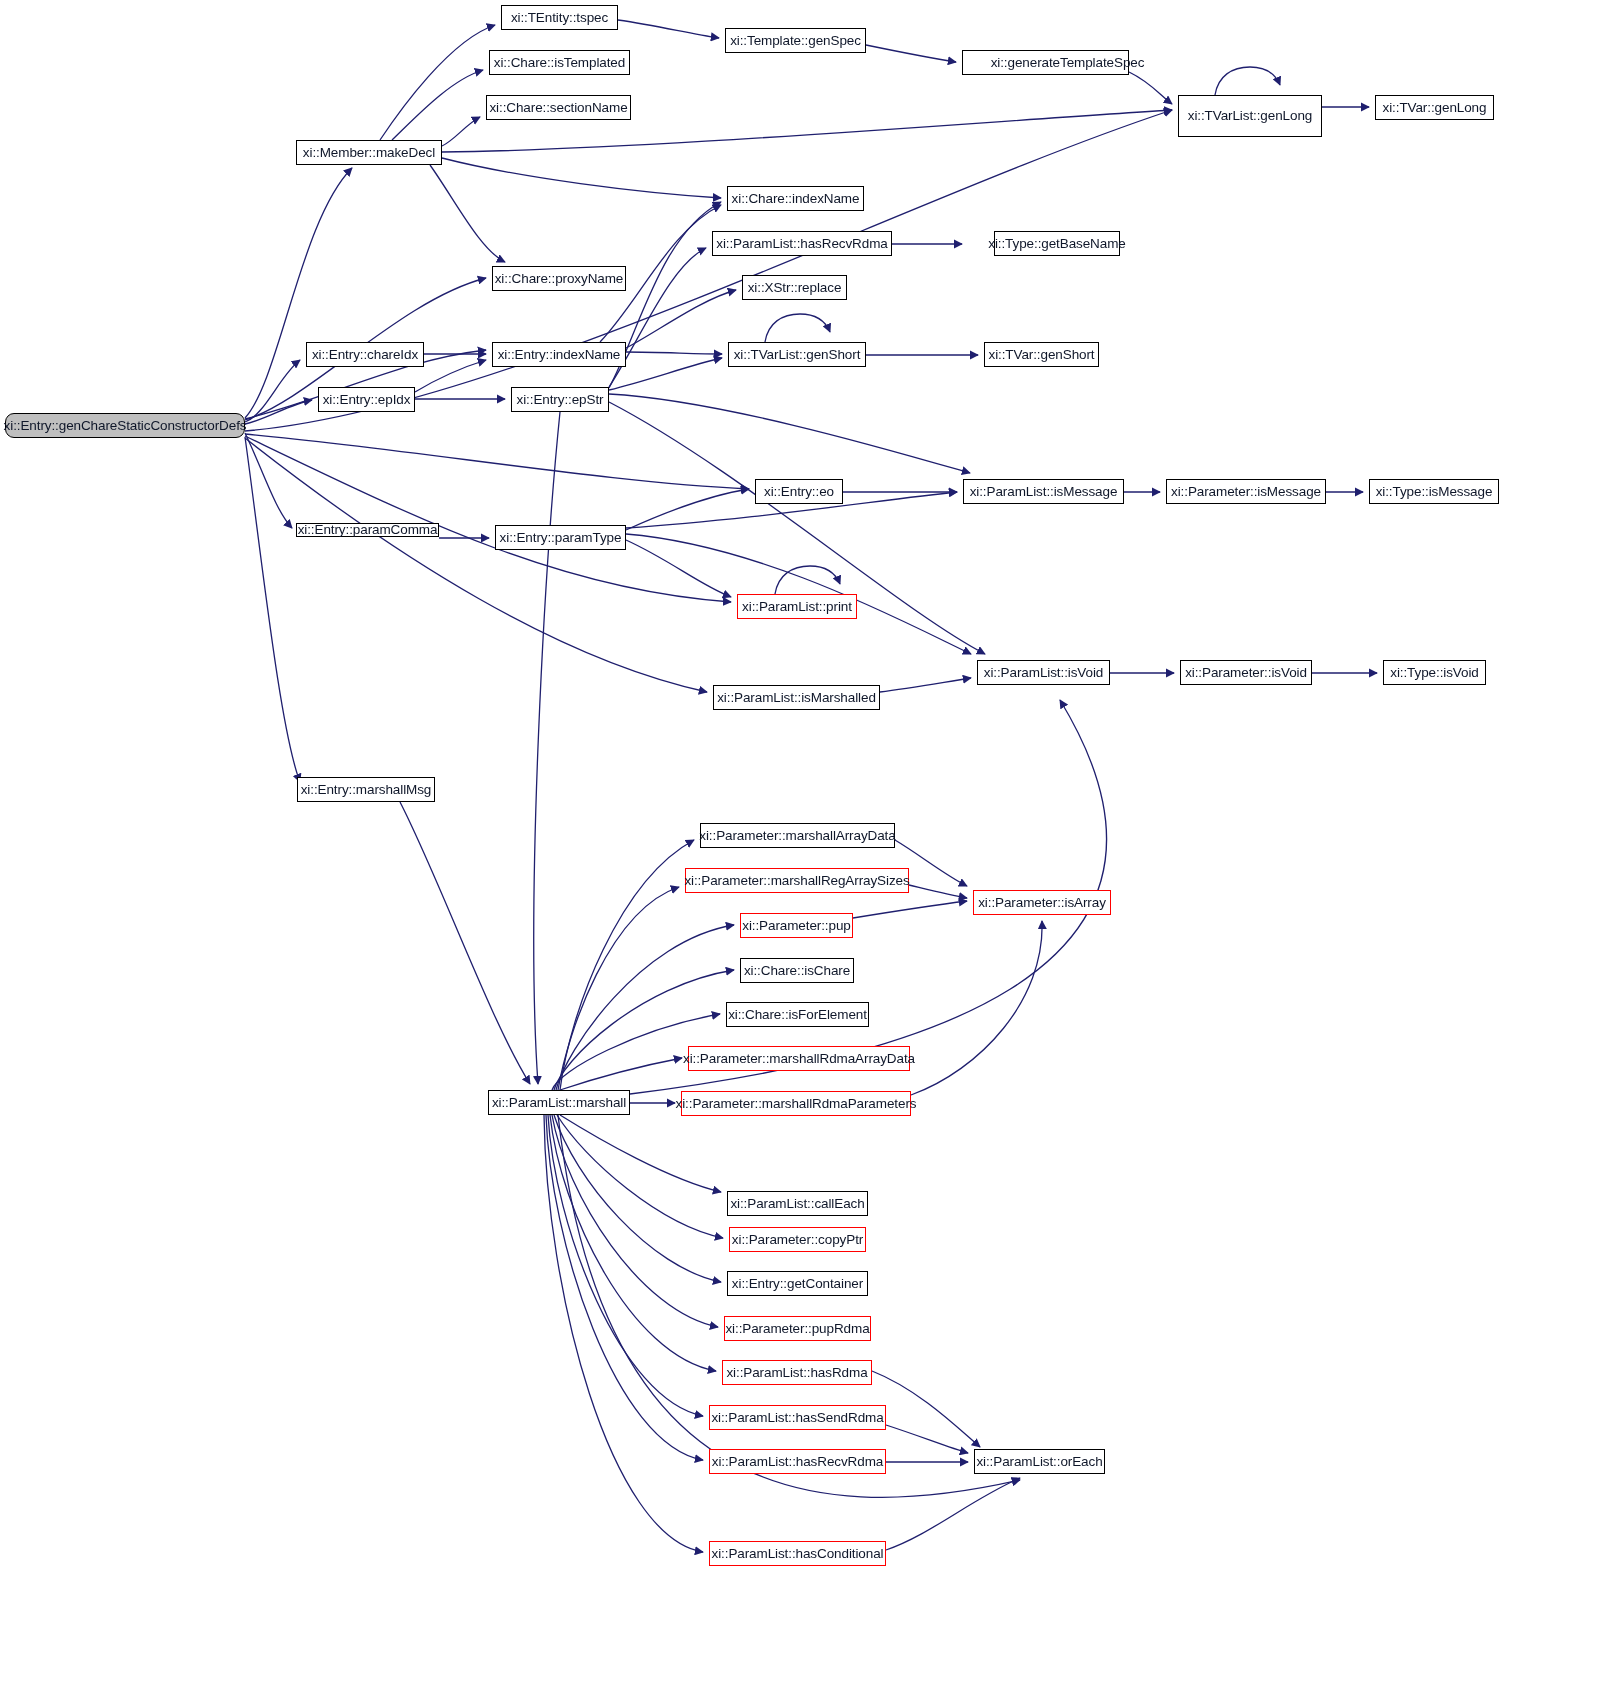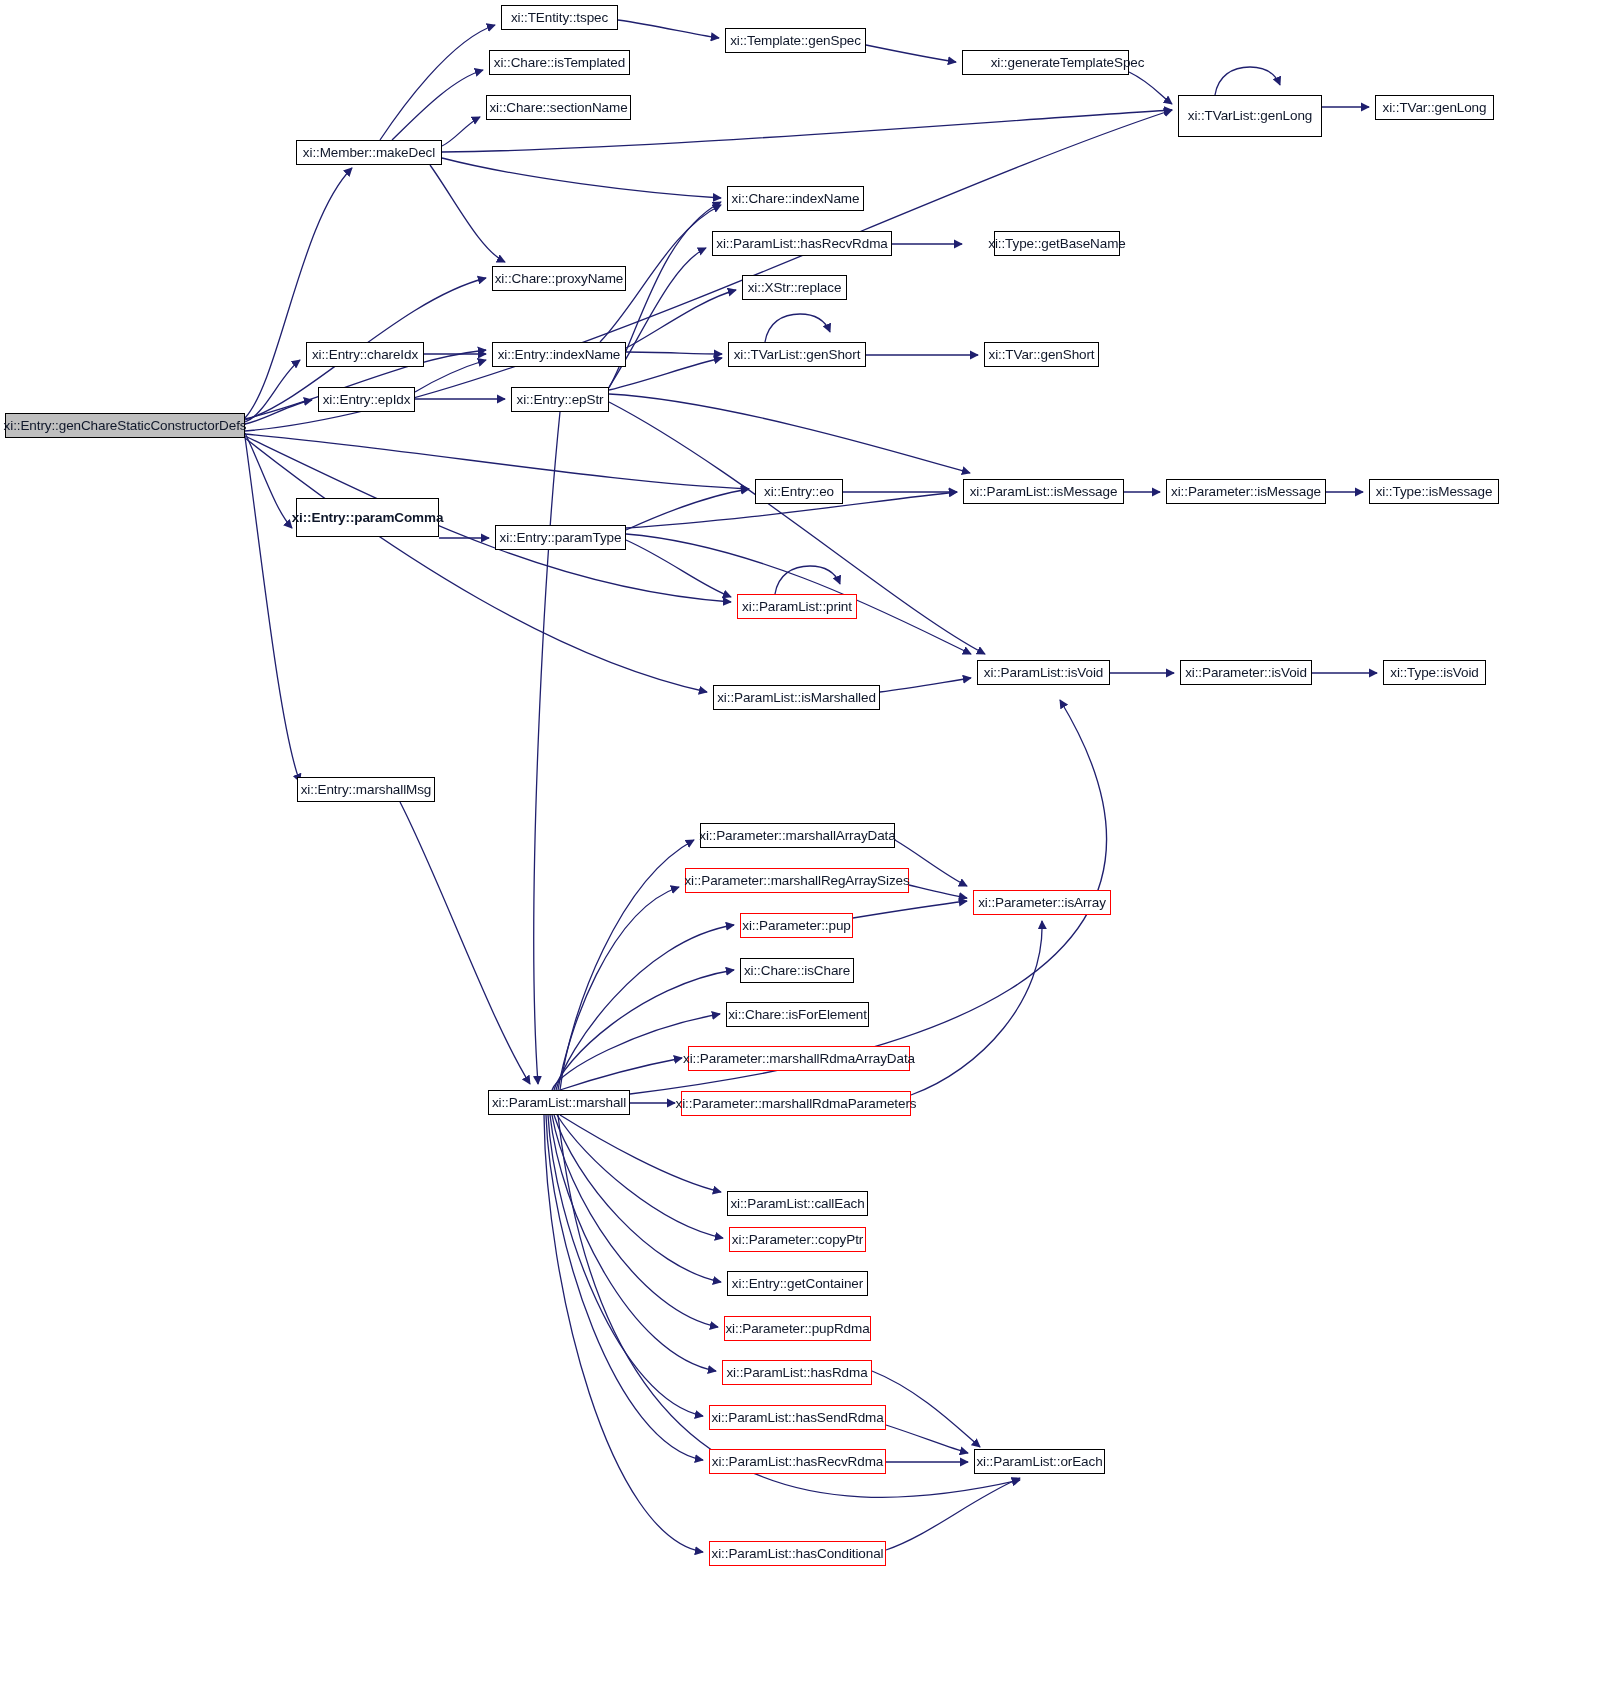--- a/index.html
+++ b/index.html
@@ -127,21 +127,21 @@
         <path d="M853,918 C890,912 935,905 967,901" marker-end="url(#arrow)" stroke="#1f1f6e" fill="none"></path>
         <path d="M911,1095 C980,1070 1045,1000 1042,921" marker-end="url(#arrow)" stroke="#1f1f6e" fill="none"></path>
         <path d="M872,1371 C920,1390 960,1430 980,1447" marker-end="url(#arrow)" stroke="#1f1f6e" fill="none"></path>
         <path d="M886,1425 C920,1436 950,1448 968,1453" marker-end="url(#arrow)" stroke="#1f1f6e" fill="none"></path>
         <path d="M886,1462 C915,1462 950,1462 968,1462" marker-end="url(#arrow)" stroke="#1f1f6e" fill="none"></path>
         <path d="M886,1550 C930,1535 970,1500 1020,1478" marker-end="url(#arrow)" stroke="#1f1f6e" fill="none"></path>
         <path d="M558,1115 C600,1490 800,1530 1020,1480" marker-end="url(#arrow)" stroke="#1f1f6e" fill="none"></path>
       </g>
   </svg>
   <div id="node-layer">
-      <div class="node root" style="left: 5px; top: 413px; width: 240px; height: 25px;">xi::Entry::genChareStaticConstructorDefs</div>
+      <div class="node root" style="left: 5px; top: 413px; width: 240px; height: 25px; border-radius: 9px;">xi::Entry::genChareStaticConstructorDefs</div>
       <div class="node" style="left: 296px; top: 140px; width: 146px; height: 25px;">xi::Member::makeDecl</div>
       <div class="node" style="left: 501px; top: 5px; width: 117px; height: 25px;">xi::TEntity::tspec</div>
       <div class="node" style="left: 489px; top: 50px; width: 141px; height: 25px;">xi::Chare::isTemplated</div>
       <div class="node" style="left: 486px; top: 95px; width: 145px; height: 25px;">xi::Chare::sectionName</div>
       <div class="node" style="left: 725px; top: 28px; width: 141px; height: 25px;">xi::Template::genSpec</div>
       <div class="node" style="left: 962px; top: 50px; width: 167px; height: 25px; padding-left: 44px;">xi::generateTemplateSpec</div>
       <div class="node" style="left: 1178px; top: 95px; width: 144px; height: 42px;">xi::TVarList::genLong</div>
       <div class="node" style="left: 1375px; top: 95px; width: 119px; height: 25px;">xi::TVar::genLong</div>
       <div class="node" style="left: 727px; top: 186px; width: 137px; height: 25px;">xi::Chare::indexName</div>
       <div class="node" style="left: 712px; top: 231px; width: 180px; height: 25px;">xi::ParamList::hasRecvRdma</div>
@@ -151,21 +151,21 @@
       <div class="node" style="left: 984px; top: 342px; width: 115px; height: 25px;">xi::TVar::genShort</div>
       <div class="node" style="left: 492px; top: 266px; width: 134px; height: 25px;">xi::Chare::proxyName</div>
       <div class="node" style="left: 306px; top: 342px; width: 118px; height: 25px;">xi::Entry::chareIdx</div>
       <div class="node" style="left: 492px; top: 342px; width: 134px; height: 25px;">xi::Entry::indexName</div>
       <div class="node" style="left: 318px; top: 387px; width: 97px; height: 25px;">xi::Entry::epIdx</div>
       <div class="node" style="left: 511px; top: 387px; width: 98px; height: 25px;">xi::Entry::epStr</div>
       <div class="node" style="left: 755px; top: 479px; width: 88px; height: 25px;">xi::Entry::eo</div>
       <div class="node" style="left: 963px; top: 479px; width: 161px; height: 25px;">xi::ParamList::isMessage</div>
       <div class="node" style="left: 1166px; top: 479px; width: 160px; height: 25px;">xi::Parameter::isMessage</div>
       <div class="node" style="left: 1369px; top: 479px; width: 130px; height: 25px;">xi::Type::isMessage</div>
-      <div class="node" style="left: 296px; top: 498px; width: 143px; height: 39px; font-weight: bold;">xi::Entry::paramComma</div>
+      <div class="node" style="left: 296px; top: 523px; width: 143px; height: 14px;">xi::Entry::paramComma</div>
       <div class="node" style="left: 495px; top: 525px; width: 131px; height: 25px;">xi::Entry::paramType</div>
       <div class="node red" style="left: 737px; top: 594px; width: 120px; height: 25px;">xi::ParamList::print</div>
       <div class="node" style="left: 977px; top: 660px; width: 133px; height: 25px;">xi::ParamList::isVoid</div>
       <div class="node" style="left: 1180px; top: 660px; width: 132px; height: 25px;">xi::Parameter::isVoid</div>
       <div class="node" style="left: 1383px; top: 660px; width: 103px; height: 25px;">xi::Type::isVoid</div>
       <div class="node" style="left: 713px; top: 685px; width: 167px; height: 25px;">xi::ParamList::isMarshalled</div>
       <div class="node" style="left: 297px; top: 777px; width: 138px; height: 25px;">xi::Entry::marshallMsg</div>
       <div class="node" style="left: 488px; top: 1090px; width: 142px; height: 25px;">xi::ParamList::marshall</div>
       <div class="node" style="left: 700px; top: 823px; width: 195px; height: 25px;">xi::Parameter::marshallArrayData</div>
       <div class="node red" style="left: 685px; top: 868px; width: 224px; height: 25px;">xi::Parameter::marshallRegArraySizes</div>

